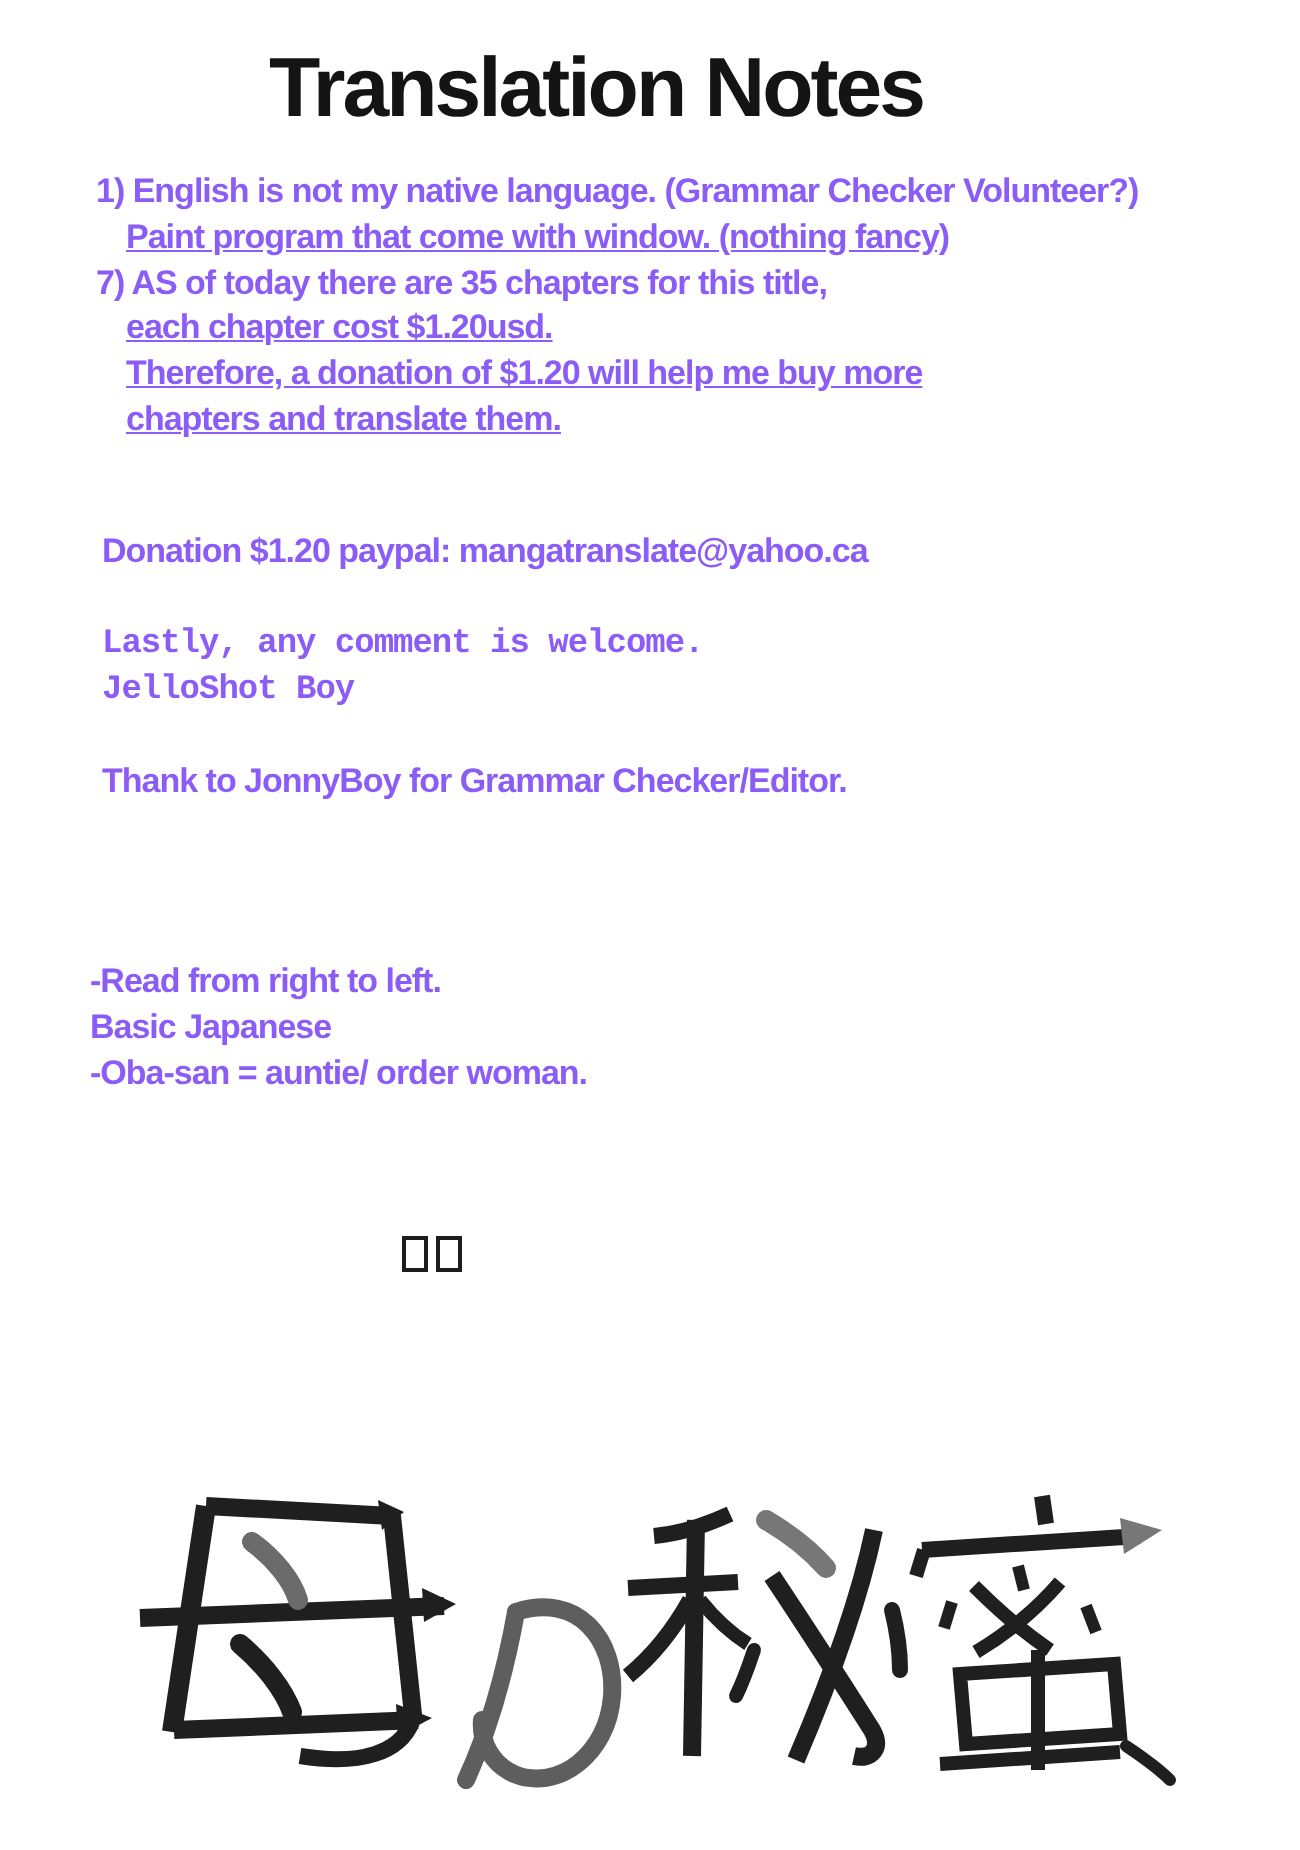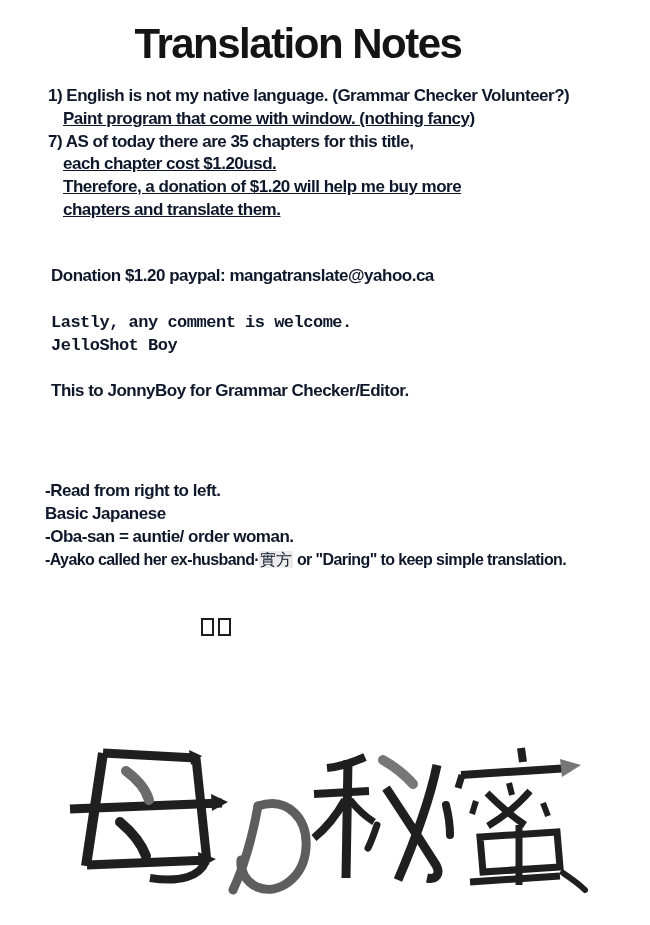--- a/index.html
+++ b/index.html
@@ -6,21 +6,21 @@
   body{width:650px;height:925px;background:#ffffff;overflow:hidden;position:relative;
        font-family:"Liberation Sans",sans-serif;color:#111;}
   .abs{position:absolute;}
   .sr-only{position:absolute;width:1px;height:1px;overflow:hidden;clip:rect(0 0 0 0);white-space:nowrap;}
 
   h1.page-title{top:20px;left:0;width:650px;margin:0;text-align:center;
     font-size:42px;font-weight:bold;letter-spacing:-1.5px;line-height:48px;color:#141414;
     transform:translateX(-27px);}
 
   .bodytext{font-size:17px;font-weight:bold;letter-spacing:-0.5px;line-height:22.8px;
-    color:#0f172a;white-space:nowrap;}
+    color:#8b5cf6;white-space:nowrap;}
   .notes-block{top:85px;left:48px;}
   .line.indent{padding-left:15px;text-decoration:underline;}
 
   .donation-line{top:265px;left:51px;text-align:right;}
   .closing-block{top:312px;left:51px;font-family:Liberation Mono, monospace;}
   .thanks-line{top:380px;left:51px;}
 
   .jp-block{top:479px;left:45px;line-height:23px;}
   .jp-block .ayako{font-size:16px;letter-spacing:-0.6px;}
   .kanji-inline{font-weight:normal;background:#ececec;padding:0 1px;letter-spacing:0;}
@@ -45,27 +45,26 @@
   <div class="line indent">chapters and translate them.</div>
 </div>
 
 <div class="abs bodytext donation-line">Donation $1.20 paypal: mangatranslate@yahoo.ca</div>
 
 <div class="abs bodytext closing-block">
   <div class="line">Lastly, any comment is welcome.</div>
   <div class="line">JelloShot Boy</div>
 </div>
 
-<div class="abs bodytext thanks-line">This to JonnyBoy for Grammar Checker/Editor.</div>
+<div class="abs bodytext thanks-line">Thank to JonnyBoy for Grammar Checker/Editor.</div>
 
 <div class="abs bodytext jp-block">
   <div class="line">-Read from right to left.</div>
   <div class="line">Basic Japanese</div>
   <div class="line">-Oba-san = auntie/ order woman.</div>
-  <div class="line ayako"><span>-Ayako called her ex-husband·</span><span class="kanji-inline">實方</span><span> or "Daring" to keep simple translation.</span></div>
 </div>
 
 <div class="abs tofu-row">
   <span class="sr-only">□□</span>
   <div class="tofu-box"></div>
   <div class="tofu-box"></div>
 </div>
 
 <div class="abs manga-title">
   <span class="sr-only">母の秘蜜</span>

